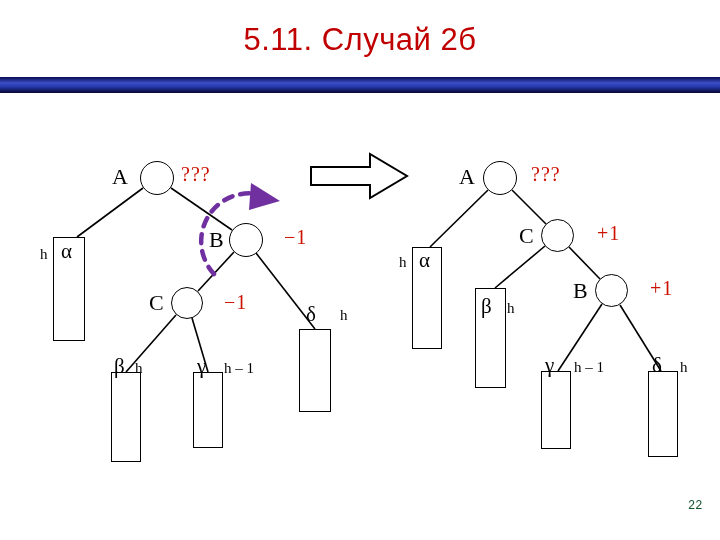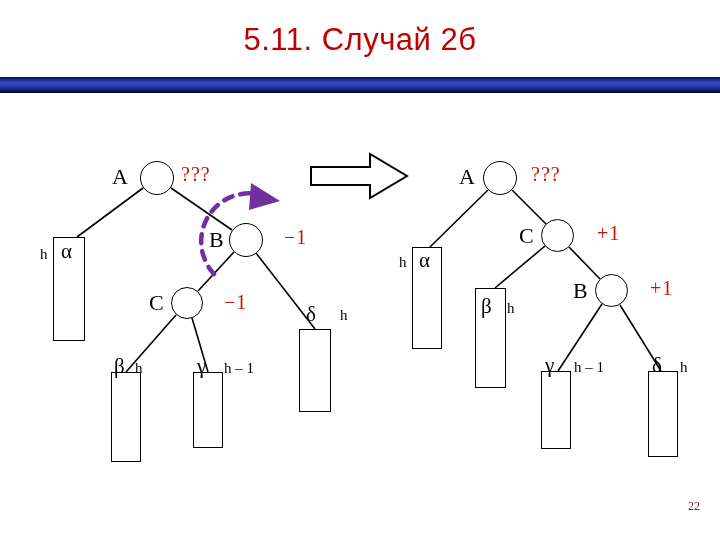--- a/index.html
+++ b/index.html
@@ -24,21 +24,21 @@
     background:#fff;
   }
   .nlabel { position:absolute; font-size:22px; color:#000; line-height:1; }
   .bal    { position:absolute; font-size:20px; color:#cc1100; line-height:1; letter-spacing:1px; }
   .srect  { position:absolute; border:1.6px solid #000; background:#fff; }
   .greek  { position:absolute; font-size:21px; color:#000; line-height:1; }
   .hlab   { position:absolute; font-size:15px; color:#000; line-height:1; }
 
   .pageno {
     position:absolute; left:688px; top:499px;
-    font-family:Liberation Serif, serif; font-size:12px; color:#7f1d1d;
+    font-family:Liberation Mono, monospace; font-size:12px; color:#14532d;
   }
 </style>
 </head>
 <body>
 
 <div class="slide">
 
   <div class="title">5.11. Случай 2б</div>
   <div class="title-bar"></div>
 

